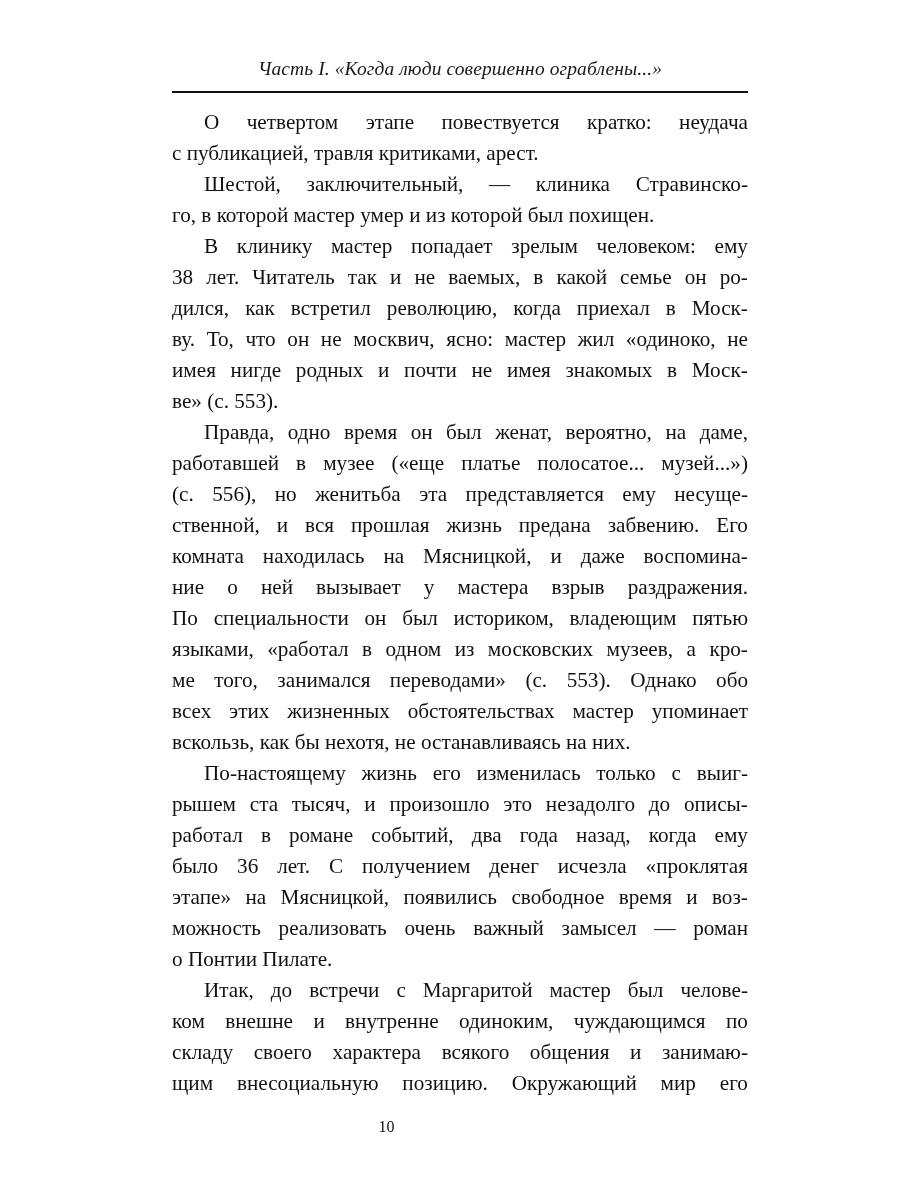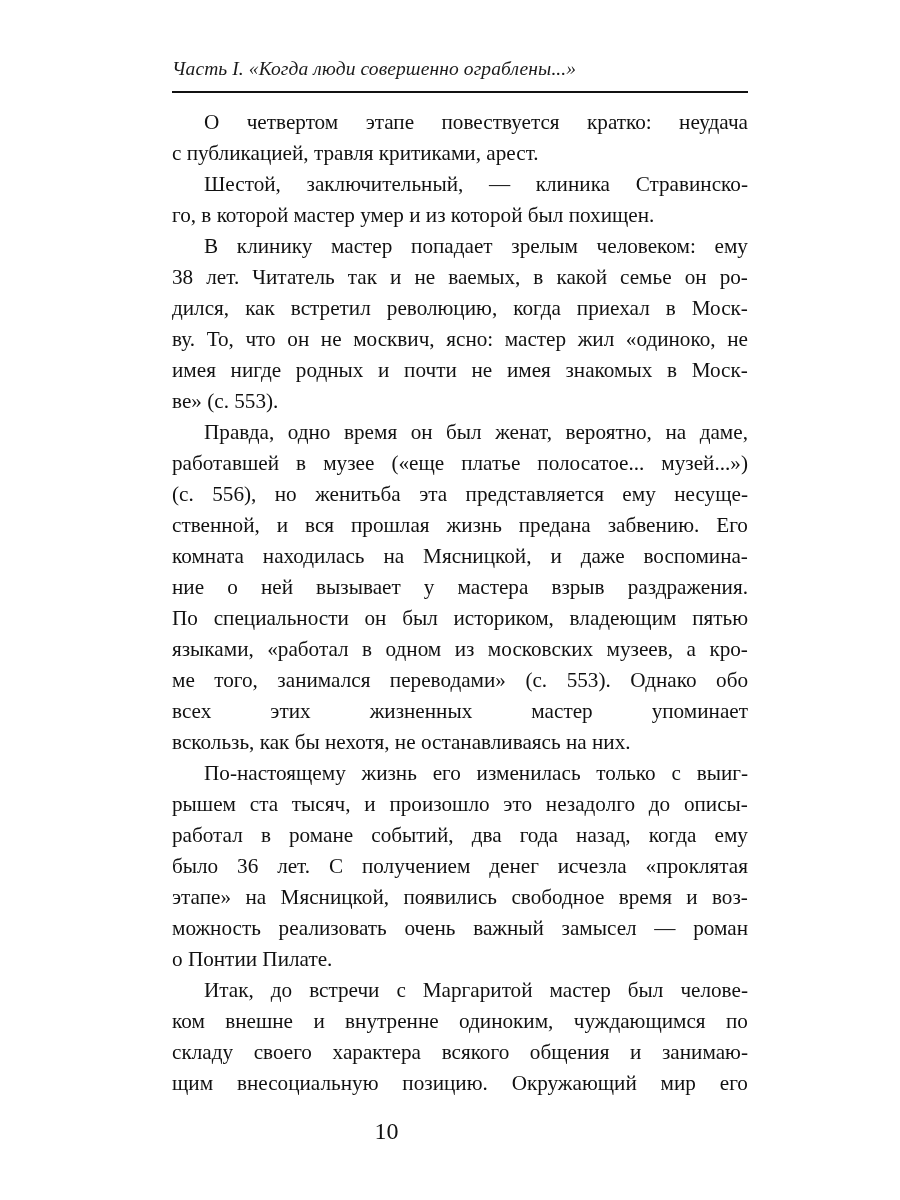--- a/index.html
+++ b/index.html
@@ -23,20 +23,21 @@
     height: 1200px;
     background: #ffffff;
   }
 
   
   .running-head {
     position: absolute;
     left: 172px;
     top: 58px;
     width: 576px;
+    text-align: center;
     font-style: italic;
     font-size: 19.5px;
     letter-spacing: 0.1px;
     color: #1a1a1a;
     white-space: nowrap;
   }
   .head-rule {
     position: absolute;
     left: 172px;
     top: 91px;
@@ -78,21 +79,21 @@
   .line.j.indent { width: 576px; padding-left: 0; }
   .line.j.indent > span:first-child { margin-left: 32px; }
 
   
   .folio {
     position: absolute;
     left: 0;
     top: 1118px;
     width: 773px;
     text-align: center;
-    font-size: 24px;
+    font-size: 16px;
     color: #111111;
   }
 </style>
 </head>
 <body>
 
 <div class="page">
 
   <div class="running-head">Часть I. «Когда люди совершенно ограблены...»</div>
 
@@ -268,20 +269,21 @@
           <span>переводами»</span>
           <span>(с.</span>
           <span>553).</span>
           <span>Однако</span>
           <span>обо</span>
         </div>
         <div class="line j">
           <span>всех</span>
           <span>этих</span>
           <span>жизненных</span>
+          <span>обстоятельствах</span>
           <span>мастер</span>
           <span>упоминает</span>
         </div>
         <div class="line last">вскользь, как бы нехотя, не останавливаясь на них.</div>
       </div>
       <div class="para">
         <div class="line j indent">
           <span>По-настоящему</span>
           <span>жизнь</span>
           <span>его</span>

